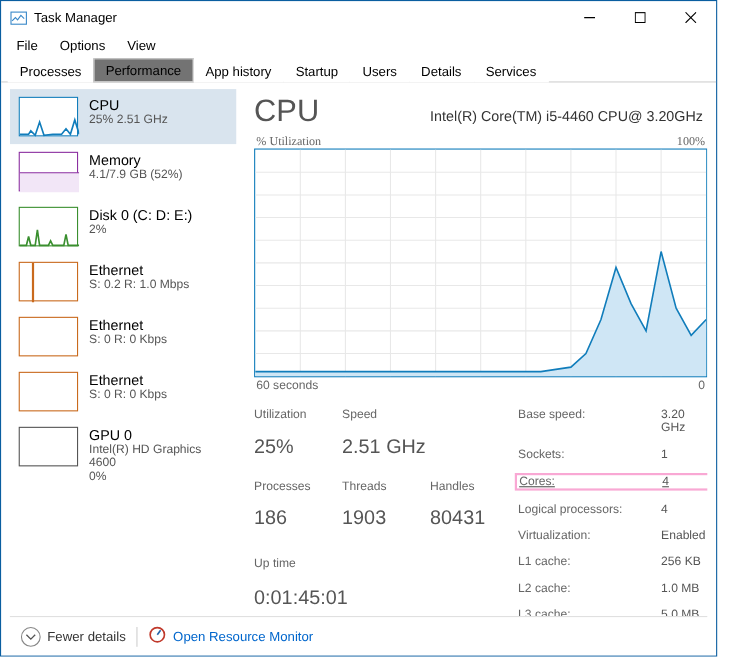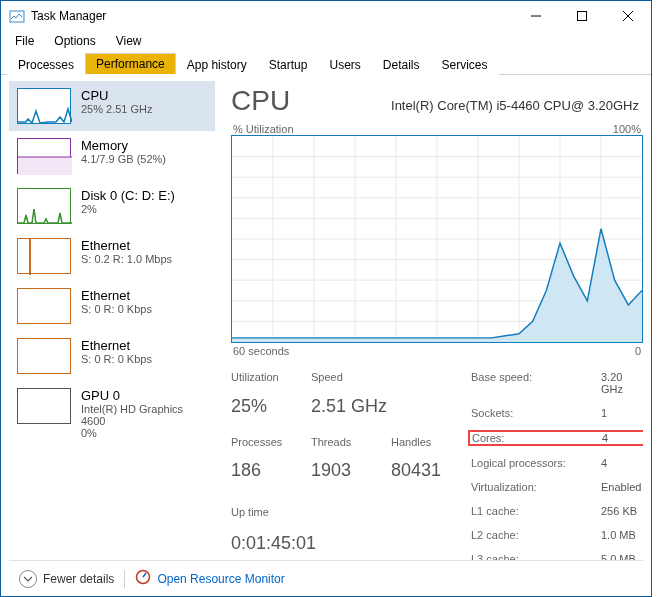--- a/index.html
+++ b/index.html
@@ -7,44 +7,44 @@
   .window { width:652px; height:597px; border:1px solid #0a5ea0; display:flex; flex-direction:column; position:relative;}
   .titlebar { height:30px; display:flex; align-items:center; padding:0 0 0 8px; }
   .titlebar .app-icon { width:16px; height:16px; margin-right:6px;}
   .titlebar .title { flex:0 0 auto; font-size:12px; }
   .titlebar .spacer { flex:1; }
   .win-btn { width:46px; height:30px; display:flex; align-items:center; justify-content:center; }
   .menubar { height:20px; display:flex; align-items:center; padding:0 6px; gap:4px;}
   .menubar .menu-item { padding:2px 8px; font-size:12px;}
   .tabbar { display:flex; align-items:flex-end; padding:0 6px; border-bottom:1px solid #d0d0d0; height:24px; }
   .tab { padding:3px 10px; font-size:12px; border:1px solid transparent; border-bottom:none; position:relative; top:1px; background:#fff;}
-  .tab.active { border:1px solid #d0d0d0; border-bottom:1px solid #fff; background:#eab308;}
+  .tab.active { border:1px solid #d0d0d0; border-bottom:1px solid #fff; background:#737373;}
   .body { flex:1; display:flex; overflow:hidden; padding:6px 8px 0 8px;}
   .sidebar { width:206px; flex:0 0 206px; overflow:hidden;}
   .side-item { display:flex; align-items:flex-start; padding:7px 8px; gap:10px; }
   .side-item.selected { background:#d9e4ee; }
   .thumb { width:54px; height:36px; border:1px solid #999; background:#fff; position:relative; flex:0 0 54px;}
   .thumb svg { position:absolute; top:0; left:0;}
   .side-label .name { font-size:13px; }
   .side-label .sub { font-size:11px; color:#555;}
   .detail { flex:1; display:flex; flex-direction:column; padding-left:16px; overflow:hidden;}
   .detail-header { display:flex; align-items:baseline; justify-content:space-between; padding:4px 4px 6px 0;}
   .detail-header .big { font-size:28px; font-weight:400; color:#555;}
   .detail-header .model { font-size:13px; color:#333;}
-  .chart-labels { display:flex; justify-content:space-between; font-size:11px; color:#666; padding:0 2px;}
+  .chart-labels { display:flex; justify-content:space-between; font-size:11px; color:#666; padding:0 2px;font-family:Liberation Serif, serif;}
   .chart { height:208px; border:1px solid #117dbb; position:relative; background:#fff;}
   .chart-grid line { stroke:#e8e8e8; stroke-width:1;}
   .chart-bot { display:flex; justify-content:space-between; font-size:11px; color:#666; padding:2px 2px 8px 2px;}
   .stats-row { display:flex; padding-top:6px;}
   .stats-left { flex:0 0 220px; display:grid; grid-template-columns:80px 80px 80px; row-gap:2px;}
   .stat-label { font-size:11px; color:#666;}
   .stat-value { font-size:18px; color:#555; padding-bottom:6px;}
   .stats-right { flex:1; display:grid; grid-template-columns:130px 1fr; row-gap:12px; font-size:11px; color:#555;}
   .stats-right .k { color:#666;}
-  .red-box { border:2px solid #ef4444; margin:-1px -3px; padding:0 2px; grid-column:1 / span 2; display:grid; grid-template-columns:130px 1fr;}
+  .red-box { border:2px solid #f9a8d4; margin:-1px -3px; padding:0 2px; grid-column:1 / span 2; display:grid; grid-template-columns:130px 1fr;text-decoration:underline;}
   .uptime-label { font-size:11px; color:#666; padding-top:6px;}
   .uptime-value { font-size:18px; color:#555; padding-top:2px;}
   .footer { height:36px; border-top:1px solid #e0e0e0; display:flex; align-items:center; padding:0 10px; gap:10px; margin:0 8px;}
   .footer .sep { width:1px; height:18px; background:#d0d0d0;}
   .link { color:#0066cc; cursor:pointer; display:flex; align-items:center; gap:6px;}
   .chev-circle { width:18px; height:18px; border:1px solid #888; border-radius:50%; display:flex; align-items:center; justify-content:center;}
 </style>
 </head>
 <body>
 

